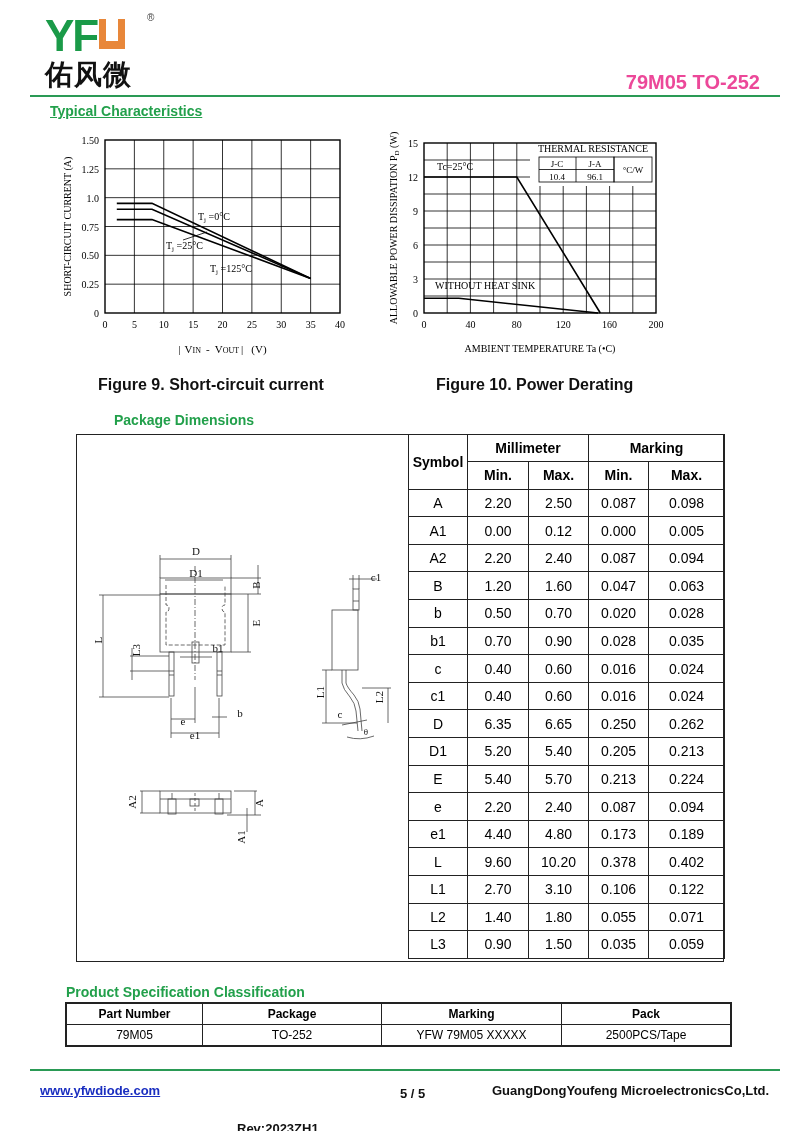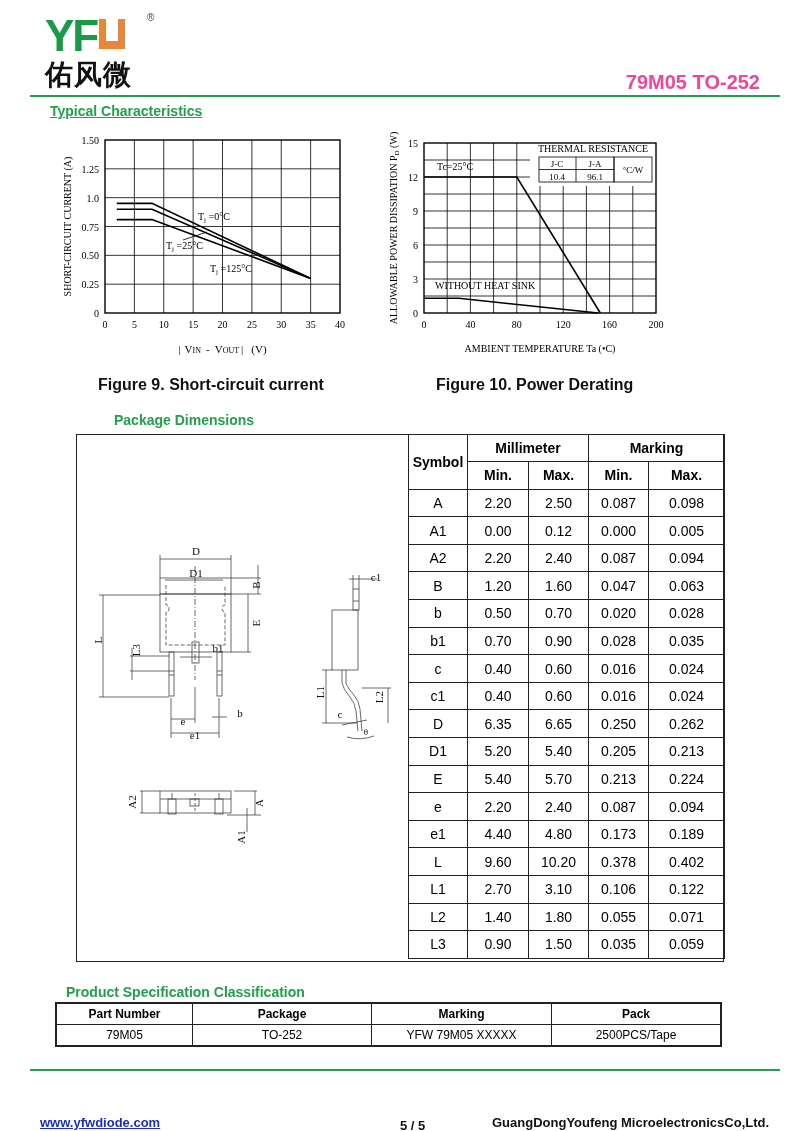--- a/index.html
+++ b/index.html
@@ -14,21 +14,21 @@
   .rule { height: 2px; background: #2a9a55; }
   .section { font-weight: bold; font-size: 14px; color: #22a04b; }
   .caption { font-weight: bold; font-size: 16px; color: #111; }
   svg text { font-family: "Liberation Serif", serif; }
   table.dim { border-collapse: collapse; font-size: 14px; }
   table.dim td, table.dim th { border: 1px solid #222; text-align: center; height: 27.6px; }
   table.dim th { font-weight: bold; font-size: 14px; }
   table.spec { border-collapse: collapse; width: 100%; font-size: 12px; }
   table.spec td, table.spec th { border: 1px solid #222; text-align: center; height: 21px; }
   table.spec th { font-weight: bold; font-size: 12px; }
-  .footer { font-weight: bold; font-size: 13px; color: #111; margin-top: 32px; }
+  .footer { font-weight: bold; font-size: 13px; color: #111; }
   .footer a { color: #1a2ec0; text-decoration: underline; }
 </style>
 </head>
 <body>
 
 <div class="abs" style="left:45px;top:14px;">
   <div style="position:relative;">
     <span class="logo-yf">YF</span><span class="logo-u"></span><span class="logo-reg abs" style="left:102px;top:-2px;">®</span>
   </div>
   <div class="logo-cn" style="margin-top:-2px;">佑风微</div>
@@ -388,21 +388,21 @@
           <td>1.50</td>
           <td>0.035</td>
           <td>0.059</td>
         </tr>
       </tbody>
   </table>
 </div>
 
 <div class="abs section" style="left:66px;top:984px;">Product Specification Classification</div>
 
-<div class="abs" style="left:55px;top:1002px;width:667px;border:1.5px solid #222;">
+<div class="abs" style="left:65px;top:1002px;width:667px;border:1.5px solid #222;">
   <table class="spec">
     <thead>
       <tr>
         <th style="width:136px;">Part Number</th>
         <th style="width:179px;">Package</th>
         <th style="width:180px;">Marking</th>
         <th>Pack</th>
       </tr>
     </thead>
     <tbody>

